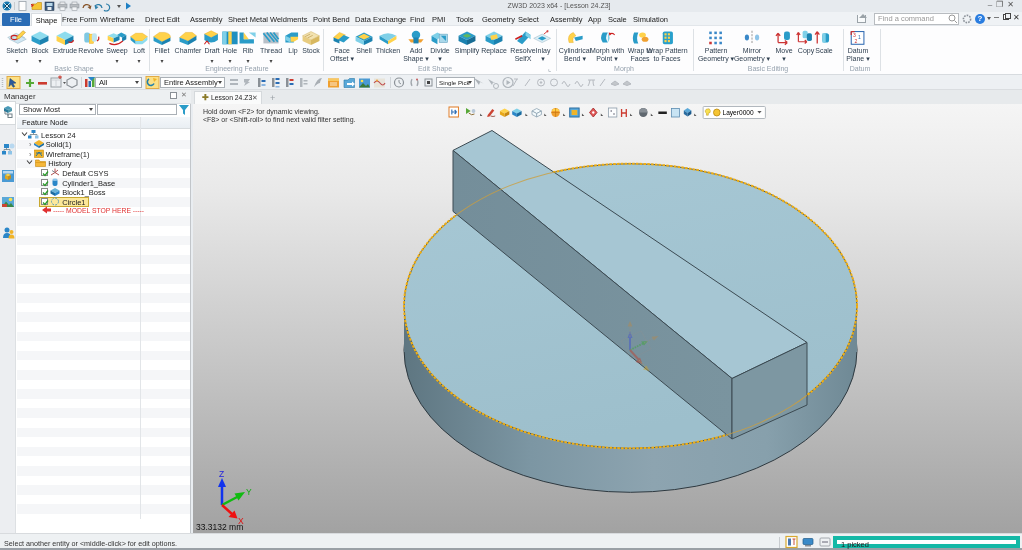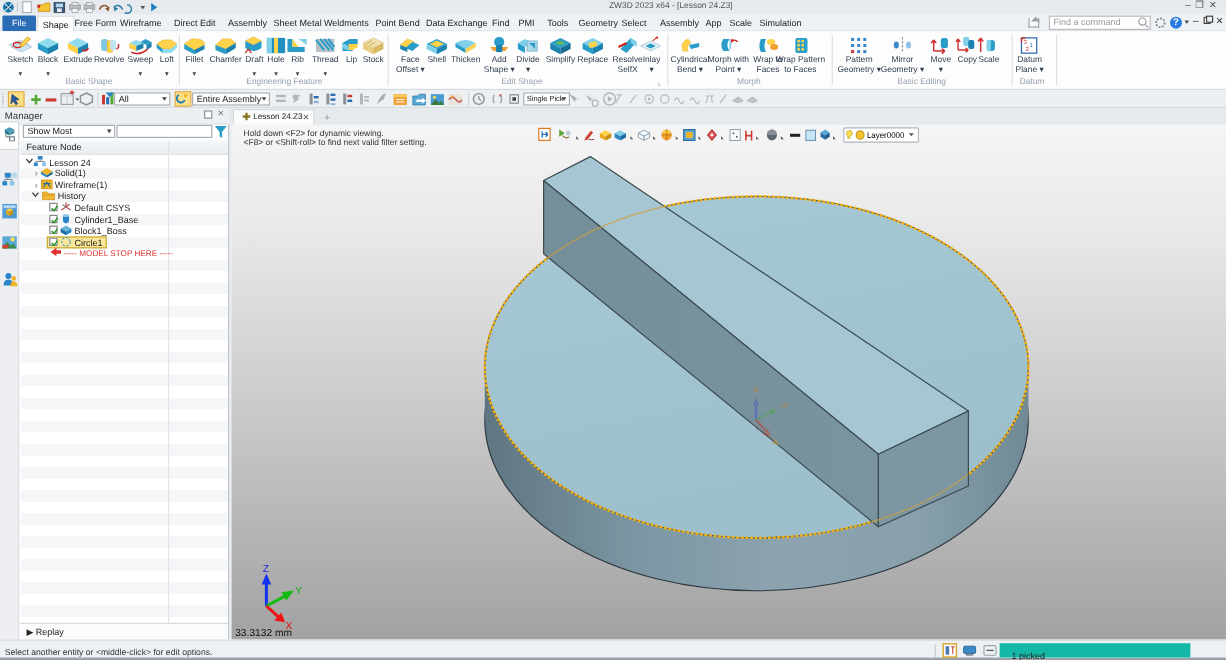--- a/index.html
+++ b/index.html
@@ -31,21 +31,21 @@
 #manager{position:absolute;left:0;top:104px;width:191px;height:429px;background:#ffffff;border-right:1px solid #c2c6ca;}
 #mside{position:absolute;left:0;top:0;width:16px;height:429px;background:#eceef1;border-right:1px solid #dde0e3;}
 .row{position:absolute;left:16px;width:174px;height:10px;font-size:7.5px;color:#222;line-height:10px;white-space:nowrap;}
 .chk{display:inline-block;width:7px;height:7px;border:1px solid #888;background:#fff;position:relative;top:1px;}
 
 #viewport{position:absolute;left:193px;top:104px;width:829px;height:429px;background:linear-gradient(180deg,#f5f5f5 0%,#e9e9e9 20%,#d3d3d3 45%,#bdbdbd 70%,#a2a2a2 100%);overflow:hidden;}
 #hint{position:absolute;left:10px;top:3.5px;font-size:7px;color:#333;line-height:8.5px;}
 
 #status{position:absolute;left:0;top:533px;width:1022px;height:17px;background:#eef1f3;border-top:1px solid #d8dbde;border-bottom:2px solid #9aa0a6;}
 #status .msg{position:absolute;left:4px;top:4.5px;font-size:7.2px;color:#333;}
-#picked{position:absolute;left:833px;top:2px;width:159px;height:12px;background:#fff;border:6px solid #14b8a6;font-size:7.5px;color:#222;line-height:10px;padding-left:4px;}
+#picked{position:absolute;left:833px;top:2px;width:187px;height:12px;background:#fff;border:4px solid #14b8a6;font-size:7.5px;color:#222;line-height:10px;padding-left:4px;}
 </style></head>
 <body>
 <div id="app">
   <div id="titlebar">
     <svg width="140" height="12" style="position:absolute;left:0;top:0">
       <circle cx="7" cy="6" r="4.5" fill="#1a7ab0"></circle>
         <circle cx="7" cy="6" r="2" fill="#0a3550"></circle>
       <path d="M4,3 L10,9 M10,3 L4,9" stroke="#d0e8f4" stroke-width="1"></path>
       <rect x="14" y="2" width="1" height="8" fill="#c8ccd0"></rect>
       <rect x="19" y="1.5" width="7" height="9" fill="#fdfdfd" stroke="#9aa2aa" stroke-width="0.8"></rect>
@@ -543,21 +543,20 @@
         </svg> Block1_Boss</div>
     <div style="position:absolute;left:39px;top:92.7px;width:50px;height:10px;background:#fce89a;border:1px solid #c8a830;"></div>
     <div class="row" style="top:92.7px;"><span class="chk" style="margin-left:25px;"><svg width="7" height="7">
             <path d="M1,3.5 l2,2 3,-4" stroke="#2a9a2a" stroke-width="1.3" fill="none"></path>
           </svg></span> <svg width="10" height="9" style="vertical-align:-1px">
           <circle cx="5" cy="4.5" r="3.5" fill="none" stroke="#5a9ab8" stroke-width="1" stroke-dasharray="2 1.2"></circle>
         </svg> Circle1</div>
     <div class="row" style="top:102.3px;color:#e03030;font-size:6.8px;"><svg width="9" height="8" style="margin-left:26px;vertical-align:-1px">
           <path d="M0,4 L5,0.5 L5,2.5 L9,2.5 L9,5.5 L5,5.5 L5,7.5 z" fill="#e03030"></path>
         </svg> ----- MODEL STOP HERE -----</div>
-    <div style="position:absolute;left:17px;top:415px;width:173px;height:13px;background:#fafbfc;border-top:1px solid #d8dbde;font-size:7.5px;color:#222;line-height:13px;"><span style="margin-left:5px;">▶︎ Replay</span></div>
   </div>
   <div id="viewport">
     <svg width="829" height="429" style="position:absolute;left:0;top:0">
       <defs>
         <linearGradient id="sideg" x1="0" y1="0" x2="1" y2="0">
           <stop offset="0" stop-color="#5e7681"></stop>
             <stop offset="0.28" stop-color="#7c96a3"></stop>
           <stop offset="0.55" stop-color="#8da4b0"></stop>
             <stop offset="0.8" stop-color="#87a0ac"></stop>
           <stop offset="1" stop-color="#6f8995"></stop>

